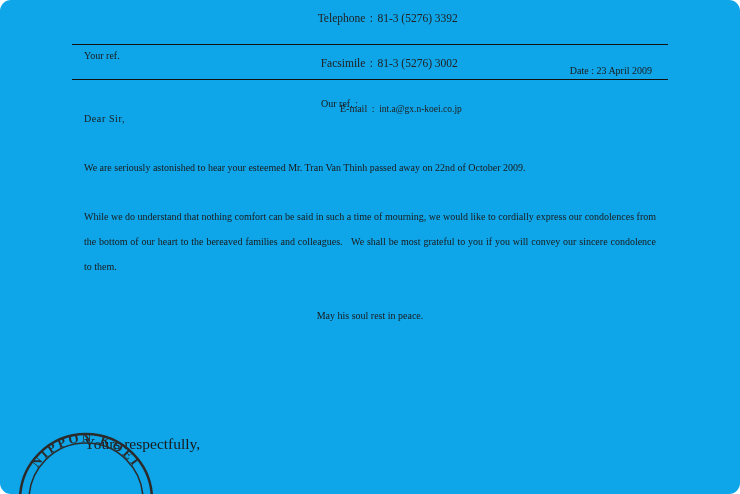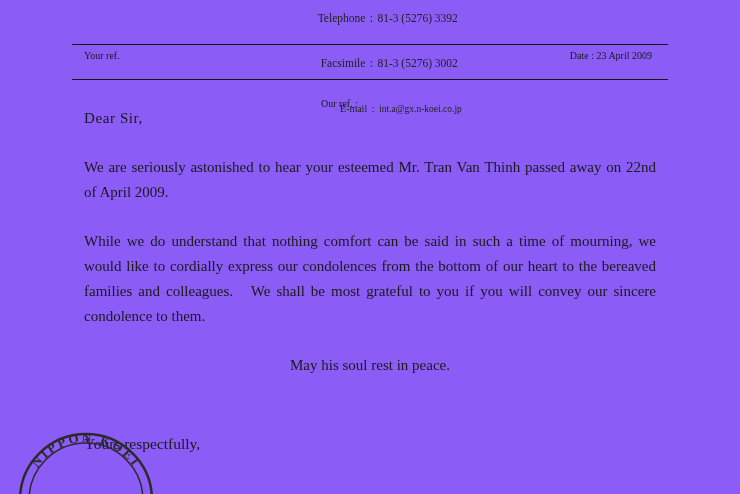--- a/index.html
+++ b/index.html
@@ -12,21 +12,22 @@
     height: 494px;
     overflow: hidden;
     font-family: "Liberation Serif", serif;
     color: #1a1a1a;
     position: relative;
   }
 
   .page {
     position: absolute;
     inset: 0;
-    background: #8b5cf6;
+    background: #0ea5e9;
+    border-radius: 11px;
   }
 
   
   .contact-block {
     position: absolute;
     top: -4px;
     left: 0;
     right: 0;
     text-align: center;
     font-size: 11.5px;
@@ -84,31 +85,31 @@
   }
   .ref-our {
     position: absolute;
     left: 237px;
     top: 0;
     margin-top: 48px;
   }
   .ref-date {
     position: absolute;
     right: 16px;
-    top: 0;
+    top: 15px;
     text-align: right;
   }
 
   
   .body-text {
     position: absolute;
     top: 106px;
     left: 84px;
     width: 572px;
-    font-size: 15px;
+    font-size: 10px;
     line-height: 25px;
   }
   .salutation {
     letter-spacing: 0.6px;
     margin-bottom: 24px;
   }
   p.para {
     margin: 0 0 24px 0;
     text-align: justify;
     text-justify: inter-word;
@@ -166,21 +167,21 @@
   <div class="rule rule-bottom"></div>
 
   <div class="ref-row">
     <span class="ref-your">Your ref.</span>
     <span class="ref-our">Our ref. :</span>
     <span class="ref-date">Date : 23 April 2009</span>
   </div>
 
   <div class="body-text">
     <div class="salutation">Dear Sir,</div>
-    <p class="para">We are seriously astonished to hear your esteemed Mr. Tran Van Thinh passed away on 22nd of April 2009.</p>
+    <p class="para">We are seriously astonished to hear your esteemed Mr. Tran Van Thinh passed away on 22nd of October 2009.</p>
     <p class="para gap-sentence">While we do understand that nothing comfort can be said in such a time of mourning, we would like to cordially express our condolences from the bottom of our heart to the bereaved families and colleagues.   We shall be most grateful to you if you will convey our sincere condolence to them.</p>
     <p class="para last-short">May his soul rest in peace.</p>
   </div>
 
   <div class="closing">Yours respectfully,</div>
 
   <div class="stamp">
     <svg width="152" height="152" viewBox="0 0 152 152" xmlns="http://www.w3.org/2000/svg">
       <defs>
         <path id="arcTop" d="M 18,80 A 58,58 0 0 1 134,80" fill="none"></path>

